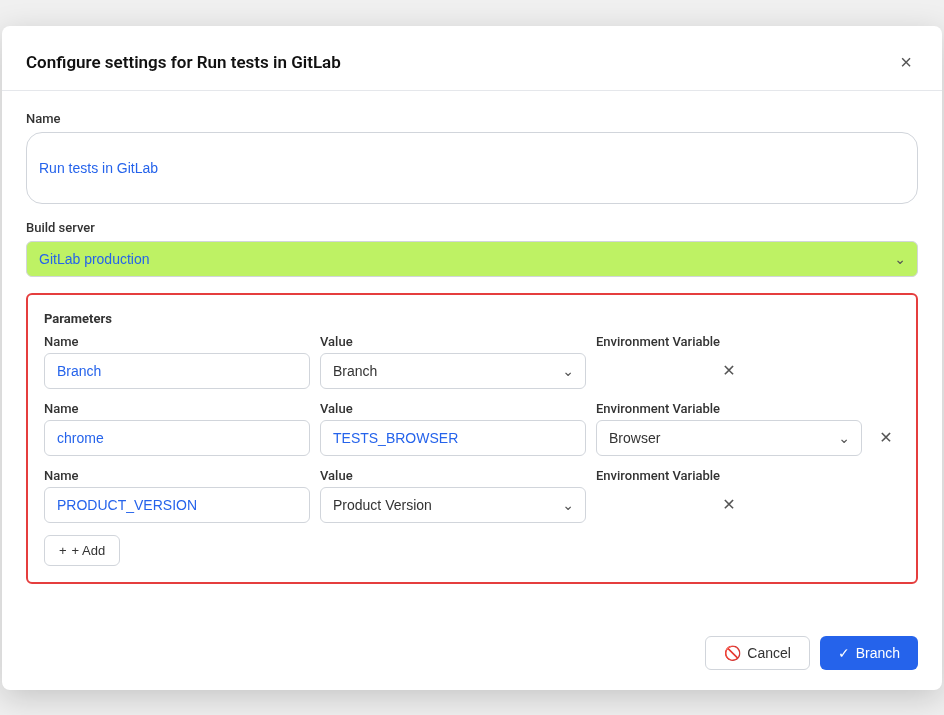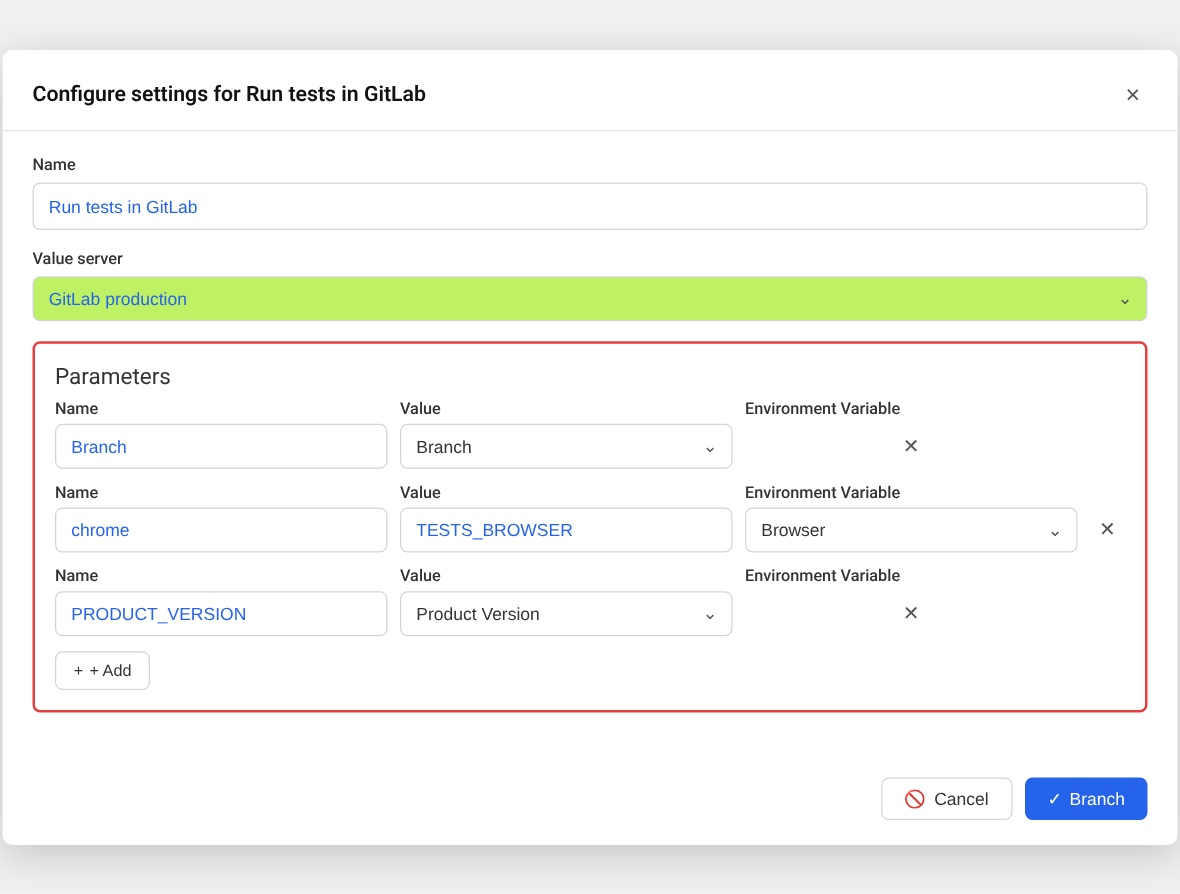--- a/index.html
+++ b/index.html
@@ -49,22 +49,22 @@
     }
     .field-label {
       font-size: 13px;
       font-weight: 500;
       color: #333;
       margin-bottom: 6px;
     }
     .text-input {
       width: 100%;
       border: 1.5px solid #d1d5db;
-      border-radius: 6px;
-      padding: 10px 12px;
+      border-radius: 16px;
+      padding: 27px 12px;
       font-size: 14px;
       color: #2563eb;
       outline: none;
     }
     .select-wrapper {
       position: relative;
       width: 100%;
     }
     .select-input {
       width: 100%;
@@ -103,22 +103,22 @@
       font-size: 13px;
       color: #333;
     }
     .parameters-section {
       border: 2px solid #e53e3e;
       border-radius: 6px;
       padding: 16px;
       margin-bottom: 20px;
     }
     .parameters-title {
-      font-size: 18px;
-      font-weight: 400;
+      font-size: 13px;
+      font-weight: 700;
       color: #333;
       margin-bottom: 8px;
     }
     .param-row {
       margin-bottom: 12px;
     }
     .param-cols-header {
       display: grid;
       grid-template-columns: 1fr 1fr 1fr 28px;
       gap: 10px;
@@ -229,21 +229,21 @@
   </div>
 
   <div class="modal-body">
 
     <div class="field-group">
       <div class="field-label">Name</div>
       <input class="text-input" type="text" value="Run tests in GitLab" style="">
     </div>
 
     <div class="field-group">
-      <div class="field-label">Value server</div>
+      <div class="field-label">Build server</div>
       <div class="select-wrapper">
         <select class="select-input">
           <option>GitLab production</option>
           <option>GitLab staging</option>
         </select>
         <span class="select-chevron">⌄</span>
       </div>
     </div>
 
 

